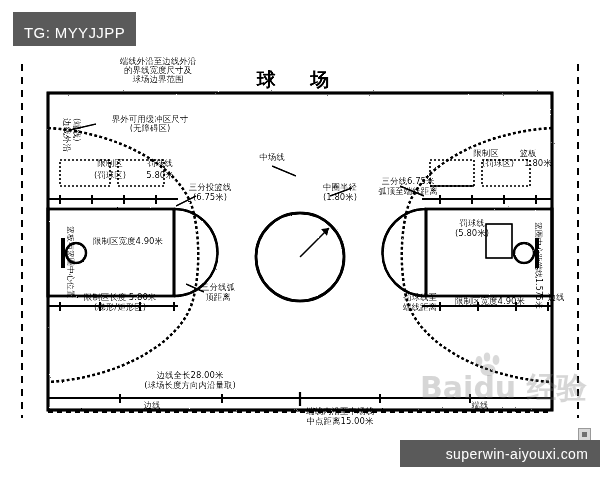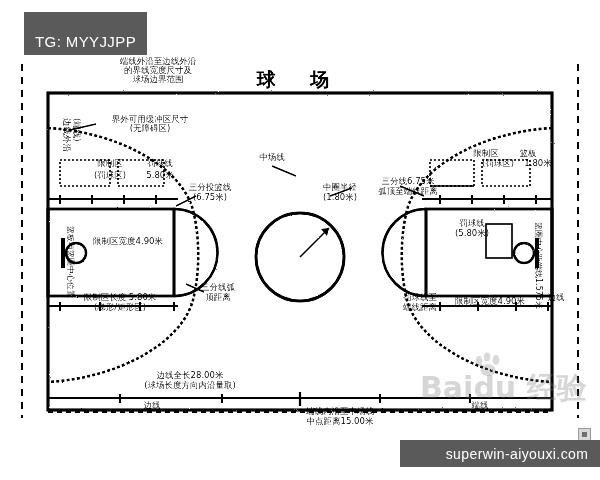--- a/index.html
+++ b/index.html
@@ -30,23 +30,23 @@
     background: #5a5a5a;
     color: #ffffff;
     font-family: "Liberation Sans", sans-serif;
     letter-spacing: 0.4px;
     white-space: nowrap;
     display: flex;
     align-items: center;
     justify-content: center;
   }
   #tg-badge {
-    left: 24px;
+    left: 13px;
     top: 12px;
-    padding: 21px 11px 5px 11px;
+    padding: 12px 11px 5px 11px;
     font-size: 15px;
   }
   #site-badge {
     left: 400px;
     top: 440px;
     width: 186px;
     height: 27px;
     font-size: 14px;
     padding-left: 24px;
   }

